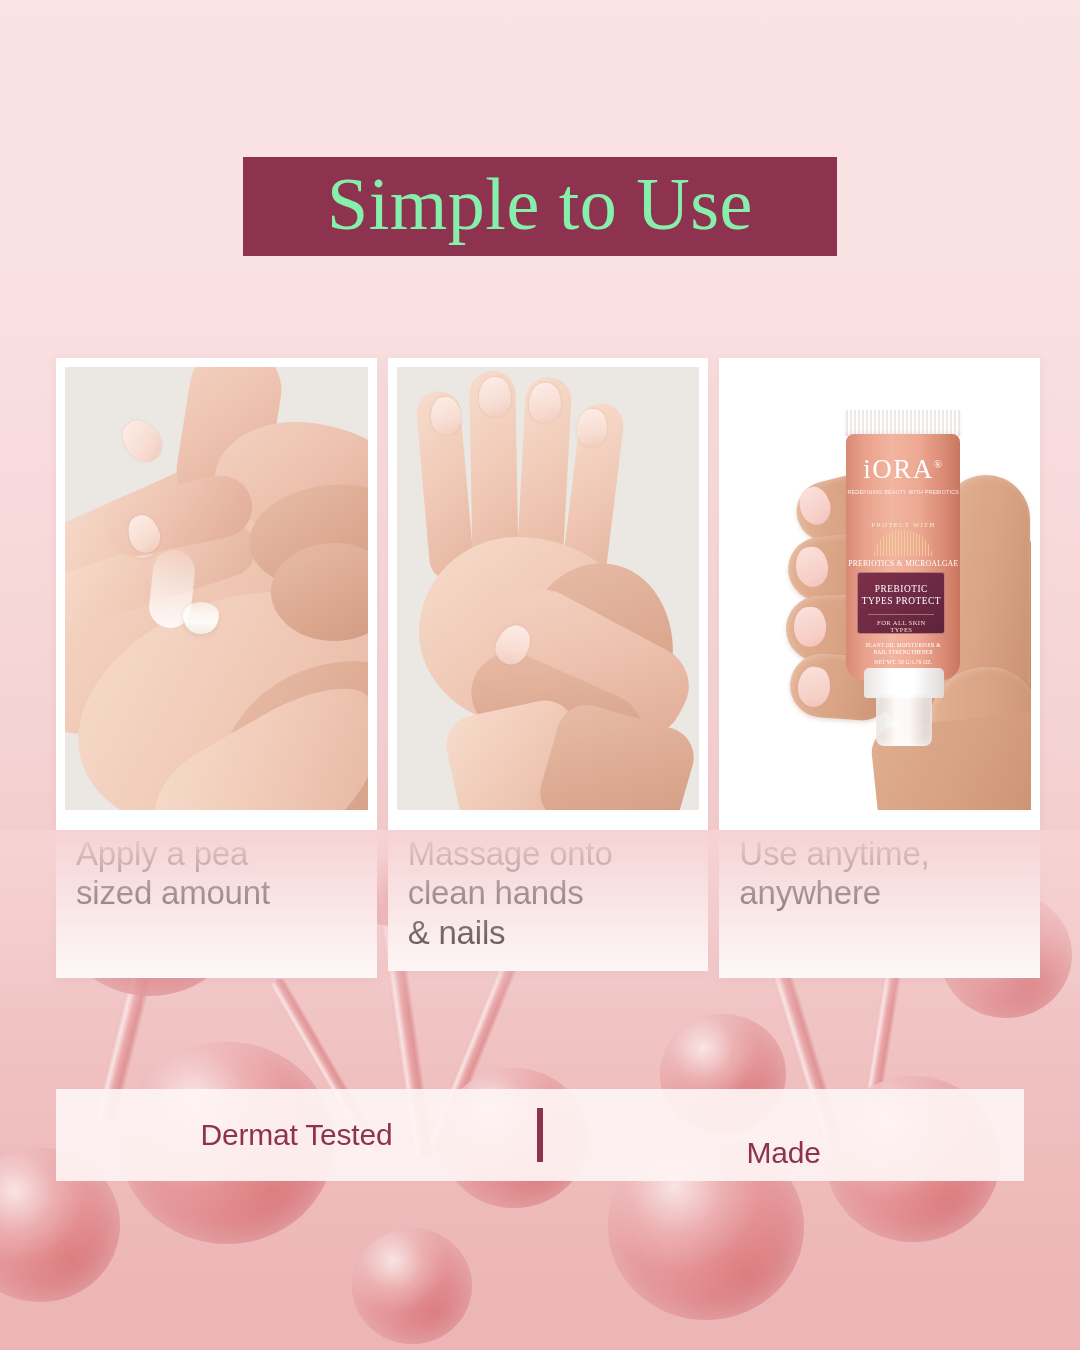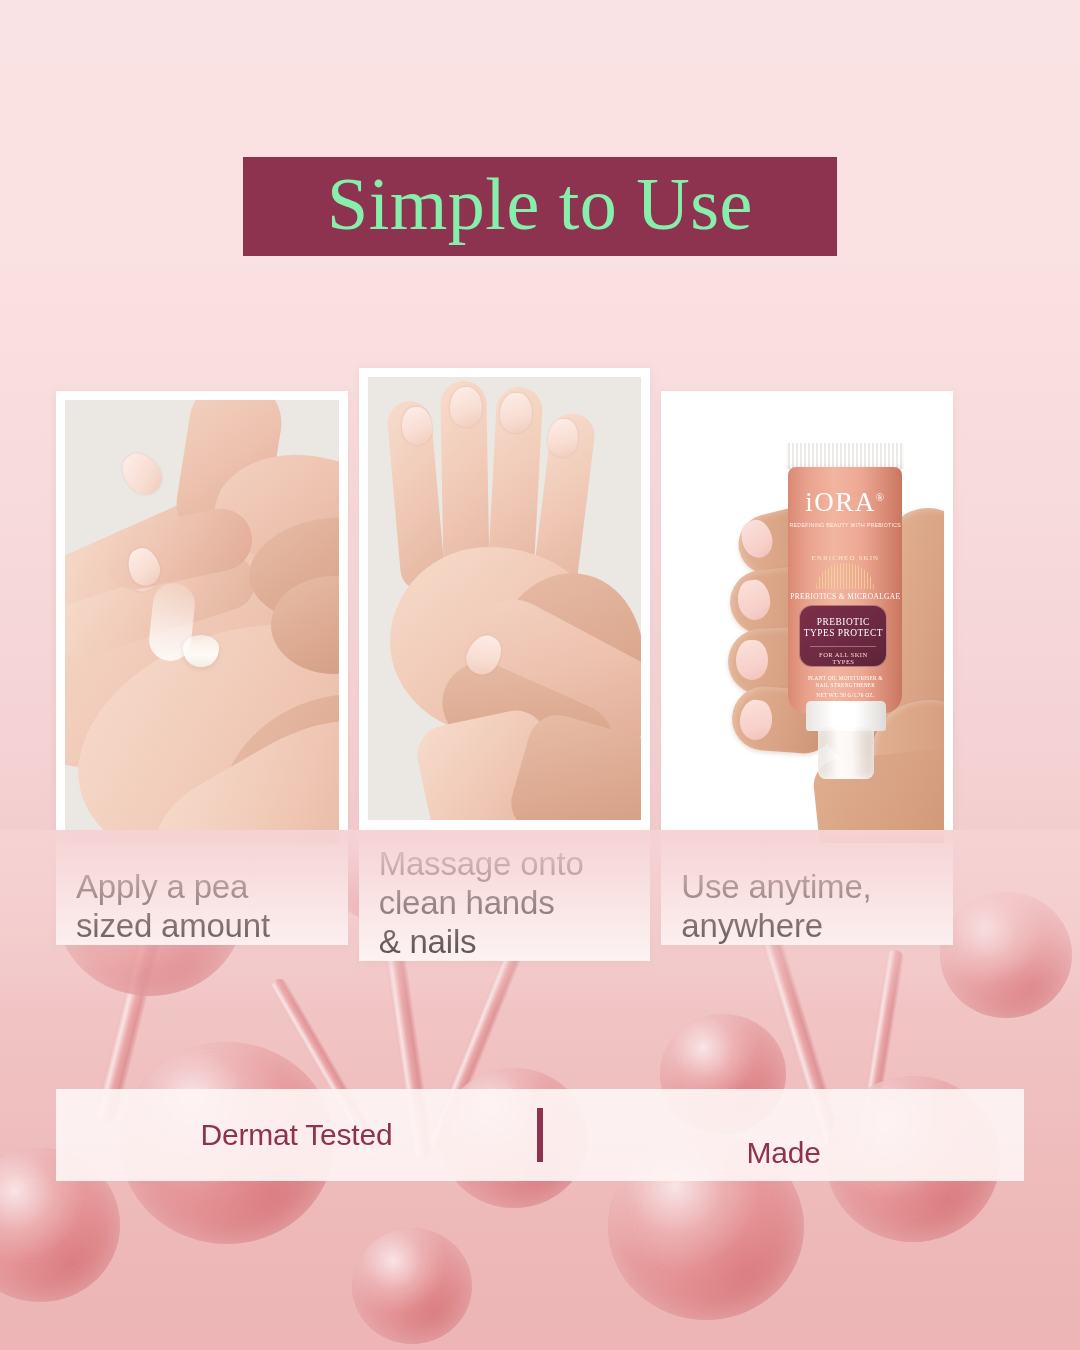--- a/index.html
+++ b/index.html
@@ -92,25 +92,24 @@
     letter-spacing: 0.5px;
     white-space: nowrap;
     transform: translateY(-3px);
   }
 
   
   .cards {
     position: absolute;
     left: 56px;
     top: 358px;
-    width: 897px;
+    width: 984px;
     height: 620px;
     display: flex;
     gap: 11px;
-    align-items: center;
   }
   .card {
     position: relative;
     flex: 1 1 0;
     background: #ffffff;
     box-shadow: 0 2px 10px rgba(160,100,105,.10);
     display: flex;
     flex-direction: column;
     padding: 9px 9px 0 9px;
     box-sizing: border-box;
@@ -285,21 +284,21 @@
     letter-spacing: .4px;
     color: #ffffff;
     line-height: 1;
   }
   .tube-label {
     position: absolute;
     left: 13px; top: 162px;
     width: 88px; height: 62px;
     background: linear-gradient(140deg, #7d2f49 0%, #6f2a44 50%, #5e2339 100%);
     border: 1px solid rgba(235,190,170,.55);
-    border-radius: 13px;
+    border-radius: 3px;
     box-sizing: border-box;
     padding-top: 11px;
   }
   .tube-label .pname {
     font-family: "Liberation Serif", serif;
     font-size: 9.4px;
     letter-spacing: .5px;
     color: #ffffff;
     text-align: center;
     line-height: 1.25;
@@ -484,21 +483,21 @@
           <div class="hold-nail" style="left:66px;  top:240px; width:32px; height:40px;"></div>
           <div class="hold-nail" style="left:70px;  top:300px; width:32px; height:40px; transform:rotate(6deg);"></div>
 
           <div class="tube">
             <div class="tube-crimp"></div>
             <div class="tube-body"></div>
 
             <div class="tube-brand"><span>iORA</span><sup>®</sup></div>
             <div class="tube-tagline">REDEFINING BEAUTY WITH PREBIOTICS</div>
 
-            <div class="tube-enriched">ENRICHED SKIN</div>
+            <div class="tube-enriched">PROTECT WITH</div>
             <div class="tube-sunburst"></div>
             <div class="tube-actives">PREBIOTICS &amp; MICROALGAE</div>
 
             <div class="tube-label">
               <div class="pname">
                 <span>PREBIOTIC</span><br>
                 <span>TYPES PROTECT</span>
               </div>
               <div class="ptype">FOR ALL SKIN TYPES</div>
             </div>

